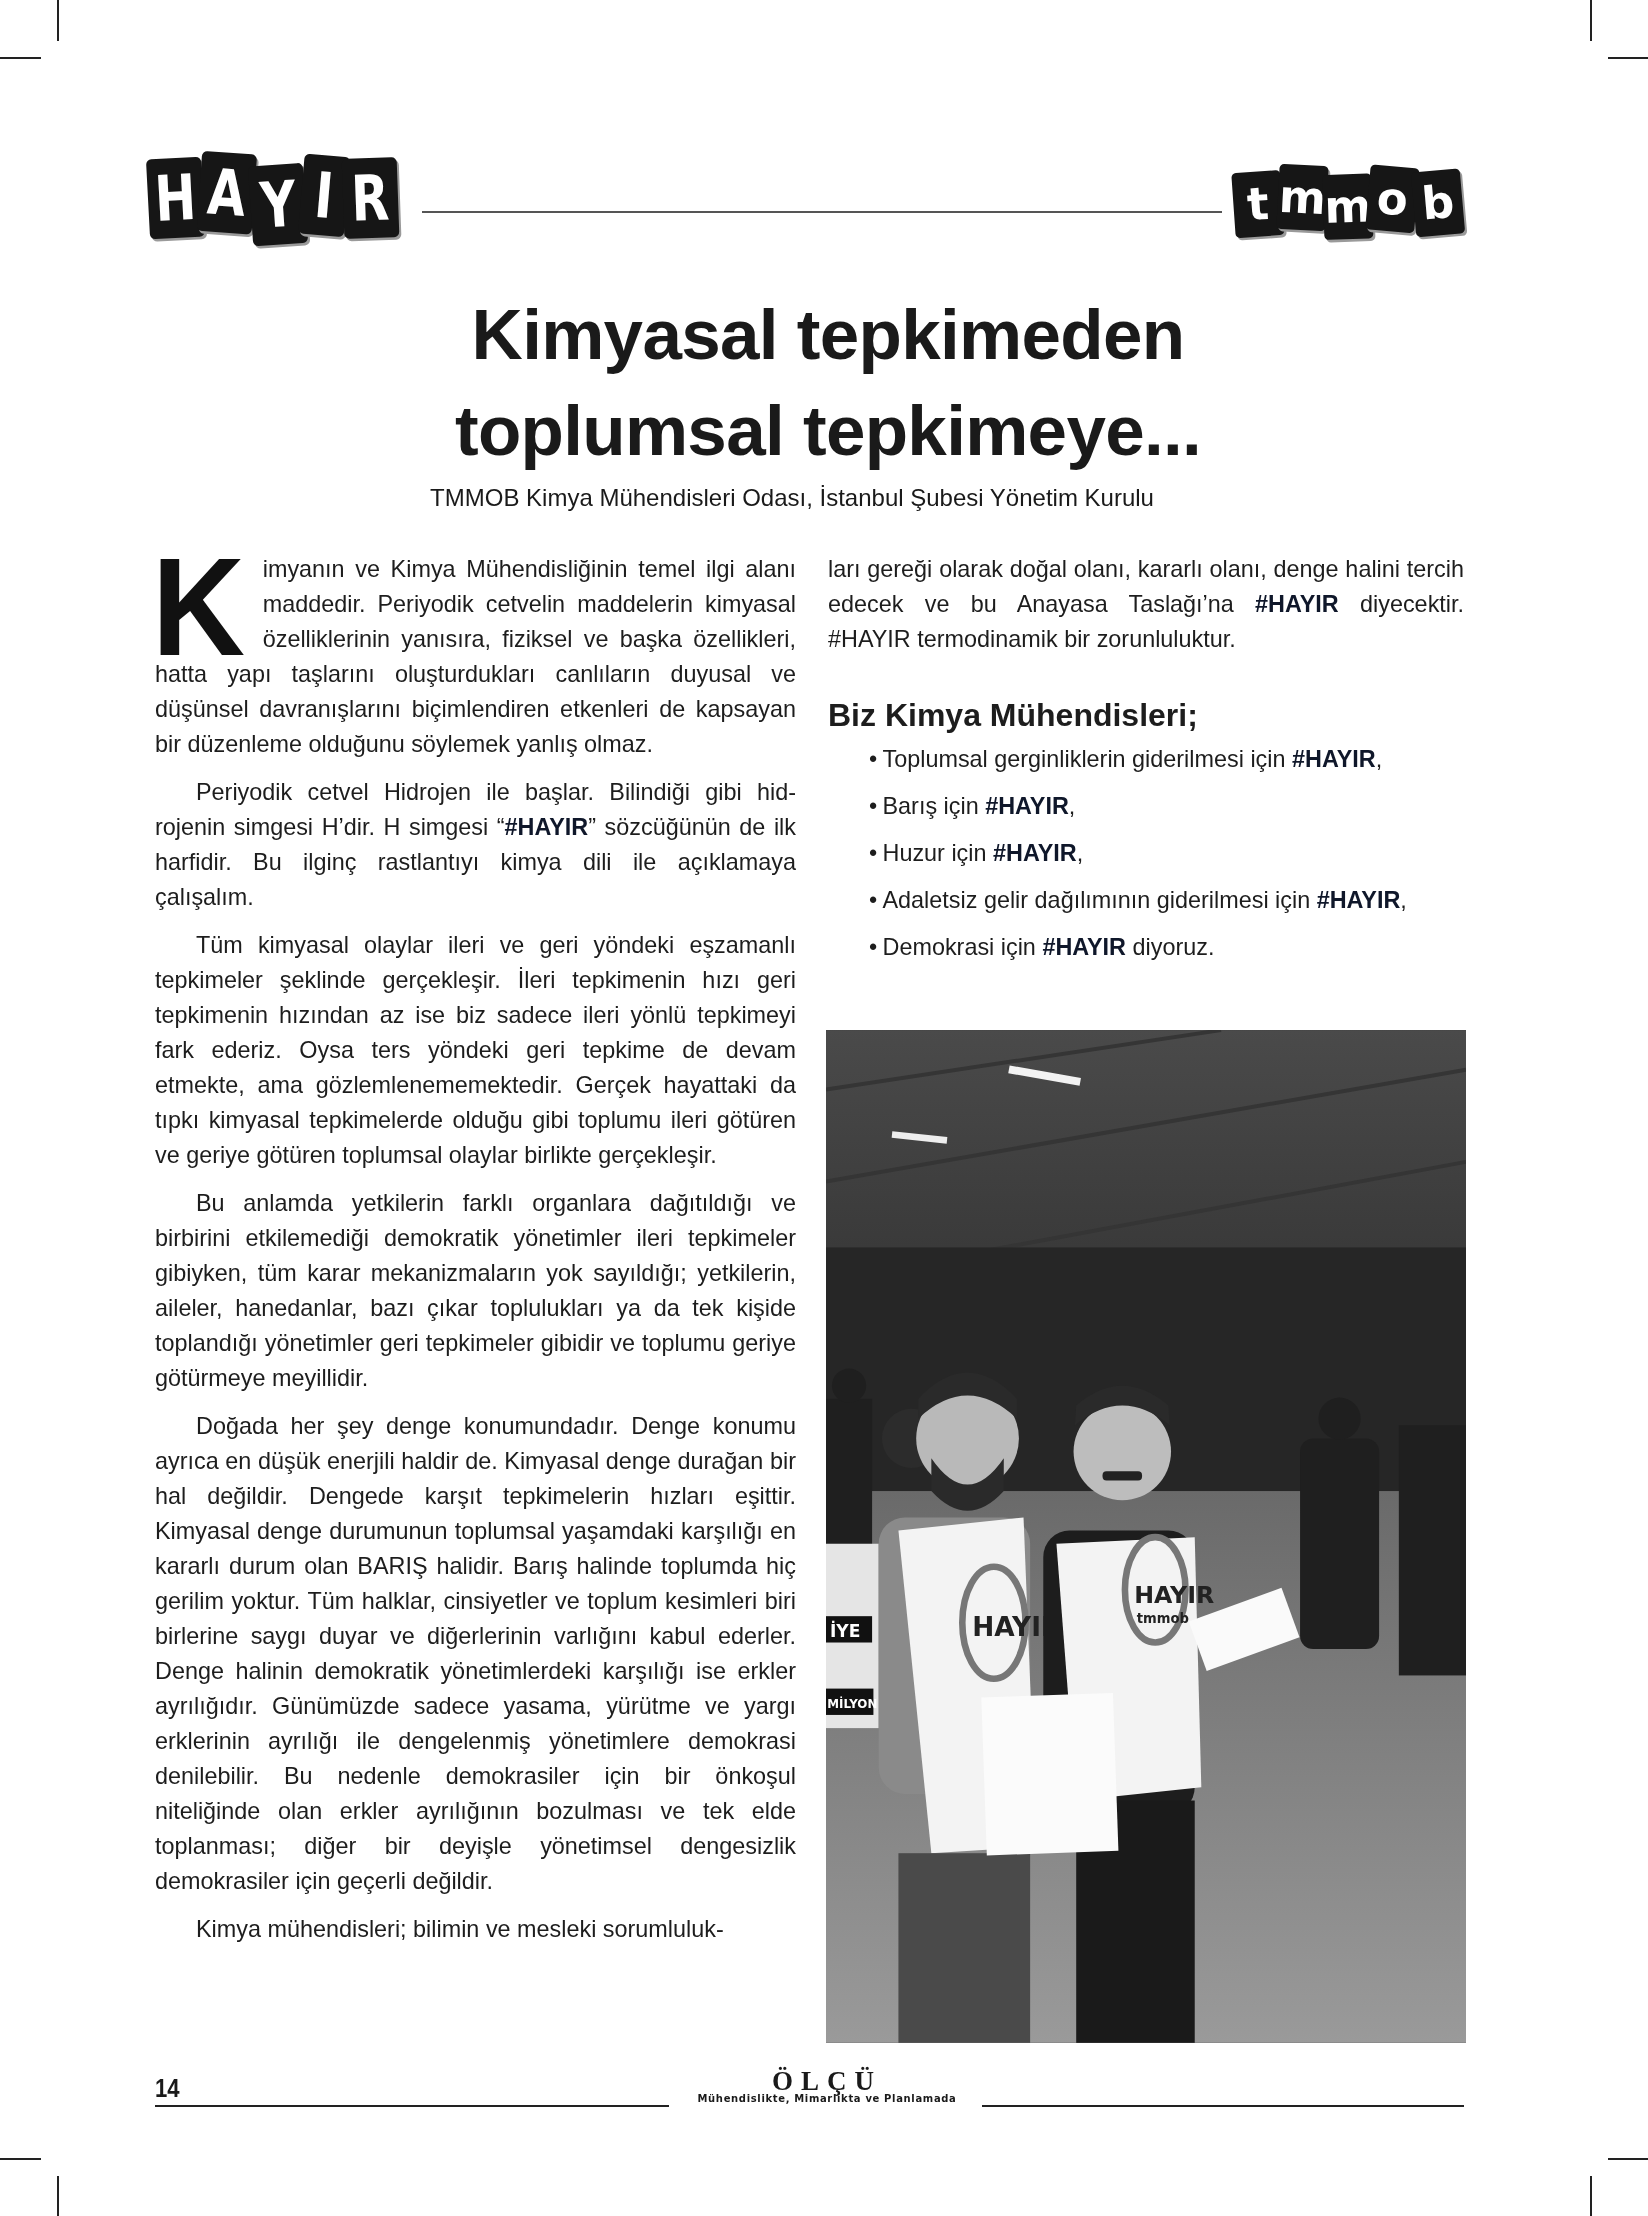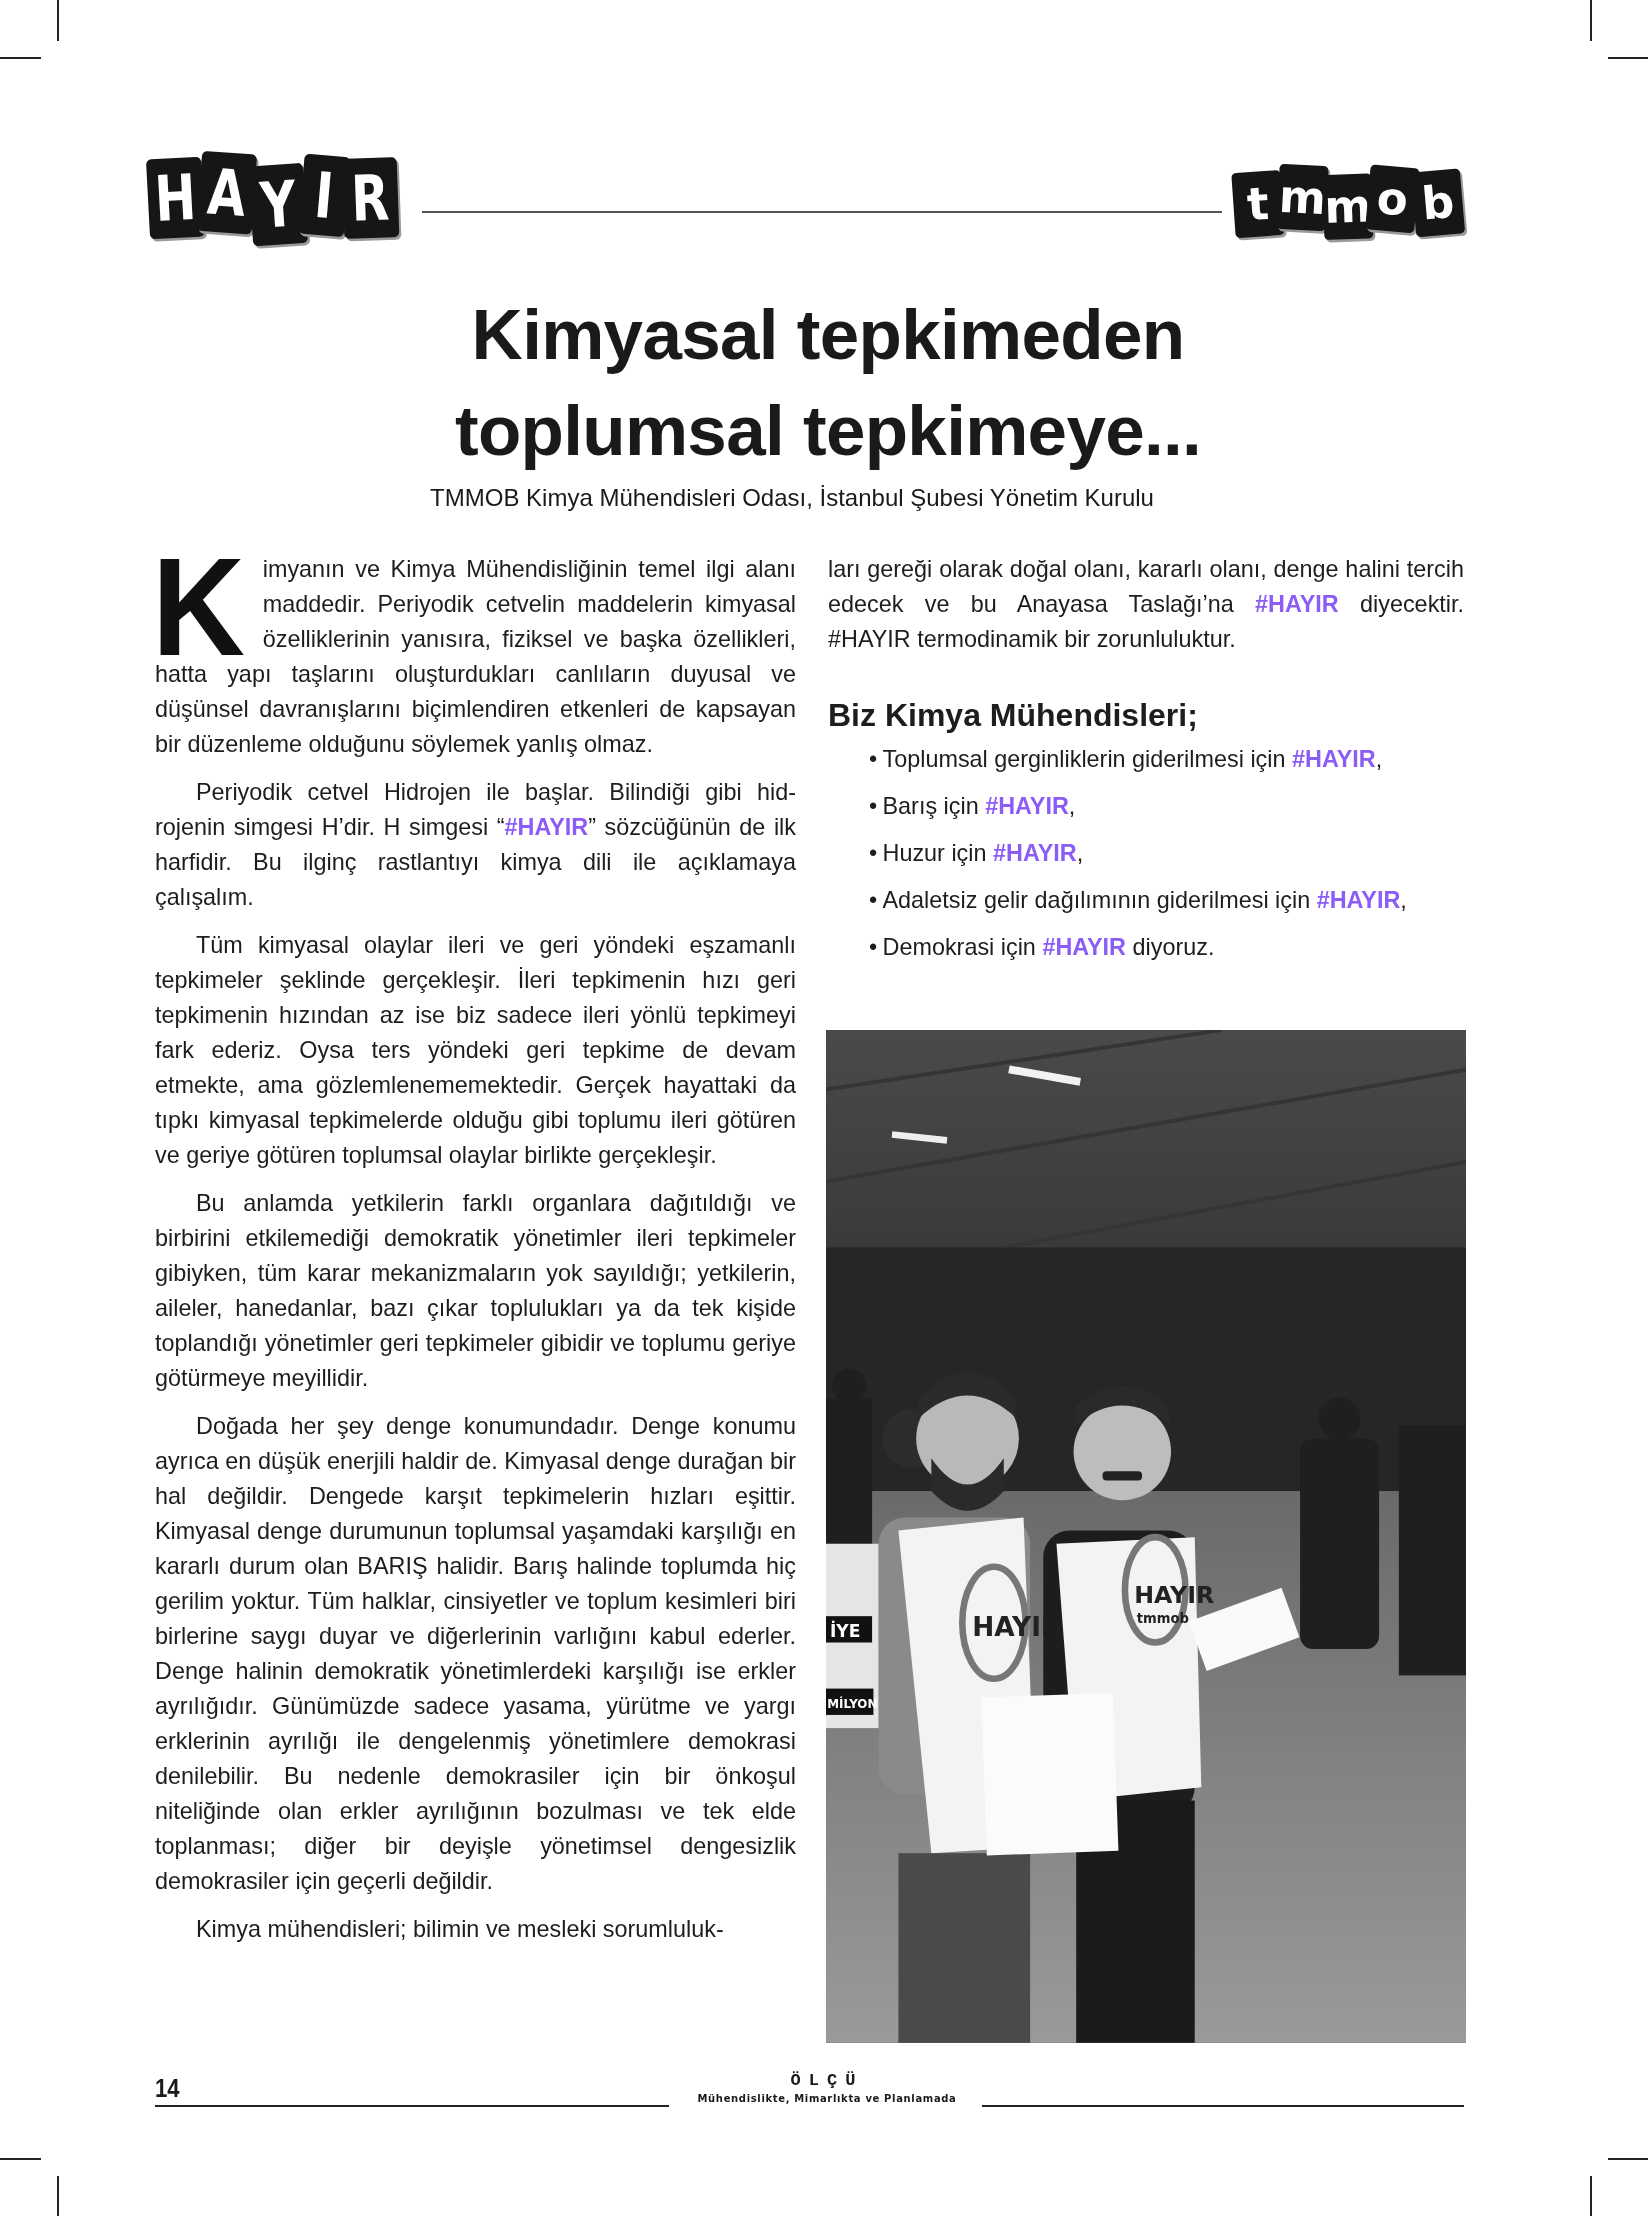--- a/index.html
+++ b/index.html
@@ -31,37 +31,37 @@
 
   
   .col { position: absolute; font-size: 23.4px; line-height: 35px; text-align: justify; color: #1d1d1d; }
   .col-left { left: 155px; top: 552px; width: 641px; }
   .col-right { left: 828px; top: 552px; width: 636px; }
   .col p { margin: 0 0 13px 0; hyphens: manual; }
   .col p.indent { text-indent: 41px; }
   .dropcap { float: left; font-family: "Liberation Sans", sans-serif; font-weight: bold;
      font-size: 140px; line-height: 100px; height: 98px; margin: 5.3px 9.2px 0 -2.6px; color: #111;
      transform: scaleX(0.92); transform-origin: left; }
-  b.hl { font-weight: bold; color: #8b5cf6; }
+  b.hl { font-weight: bold; color: #0f172a; }
 
   .section-heading { font-weight: bold; font-size: 32px; margin: 41px 0 9.2px 0; }
   .bullets { list-style: none; margin: 0; padding: 0 0 0 41px; text-align: left; }
   .bullets li { margin: 0 0 12px 0; }
   .bullets li .dot { margin-right: 5.3px; }
 
   
   .photo { position: absolute; left: 826px; top: 1030px; width: 640px; height: 1013px;
      background: #3a3a3a; overflow: hidden; }
 
   
   .page-num { position: absolute; left: 155px; top: 2073px; font-weight: bold; font-size: 26px;
      transform: scaleX(0.85); transform-origin: left; }
   .footer-rule { position: absolute; top: 2105px; height: 2px; background: #222; }
   .footer-brand { position: absolute; left: 669px; top: 2070px; width: 316px; text-align: center; }
-  .footer-brand .brand { font-family: Liberation Mono, monospace; font-weight: bold; font-size: 17px;
+  .footer-brand .brand { font-family: Liberation Serif, serif; font-weight: bold; font-size: 27px;
      letter-spacing: 8px; line-height: 22.4px; }
   .footer-brand .tagline { font-family: "DejaVu Sans", sans-serif; font-weight: bold; font-size: 10.5px;
      letter-spacing: 0.7px; line-height: 13px; transform: scaleX(0.95); }
 </style>
 </head>
 <body>
 
 <div class="crop" style="left:57px;top:0;width:2px;height:41px;"></div>
 <div class="crop" style="left:0;top:57px;width:41px;height:2px;"></div>
 <div class="crop" style="left:1590px;top:0;width:2px;height:41px;"></div>

